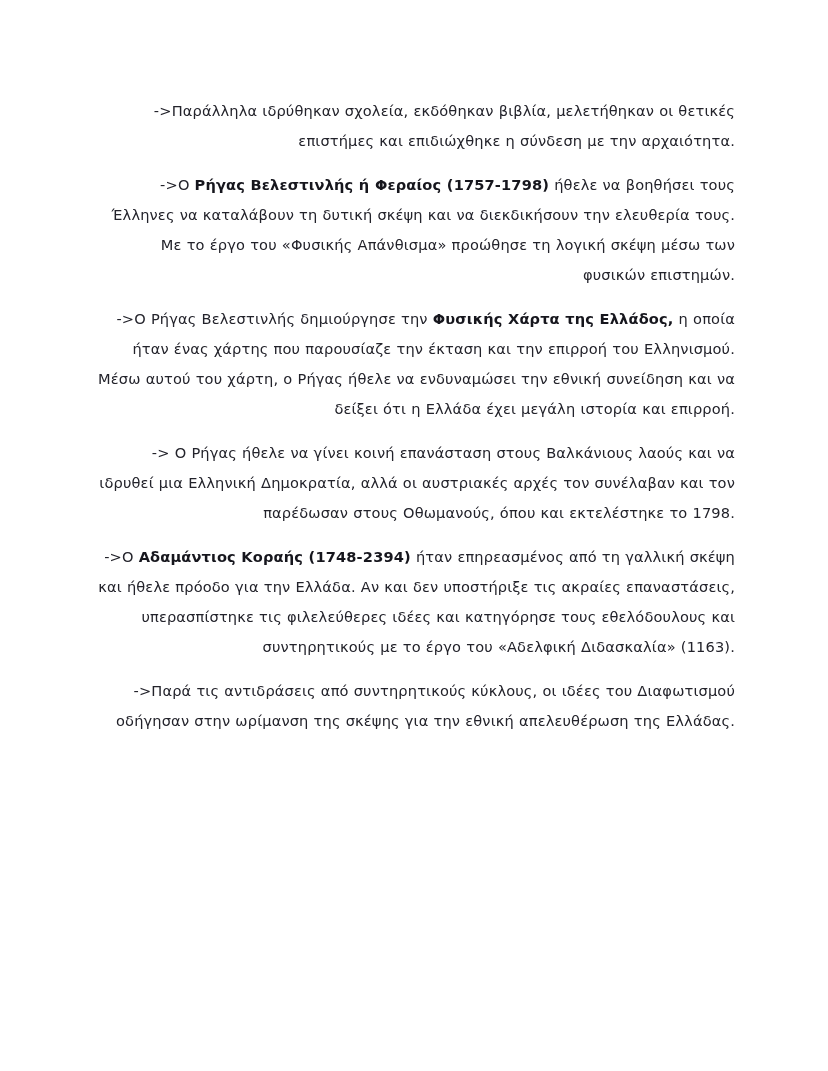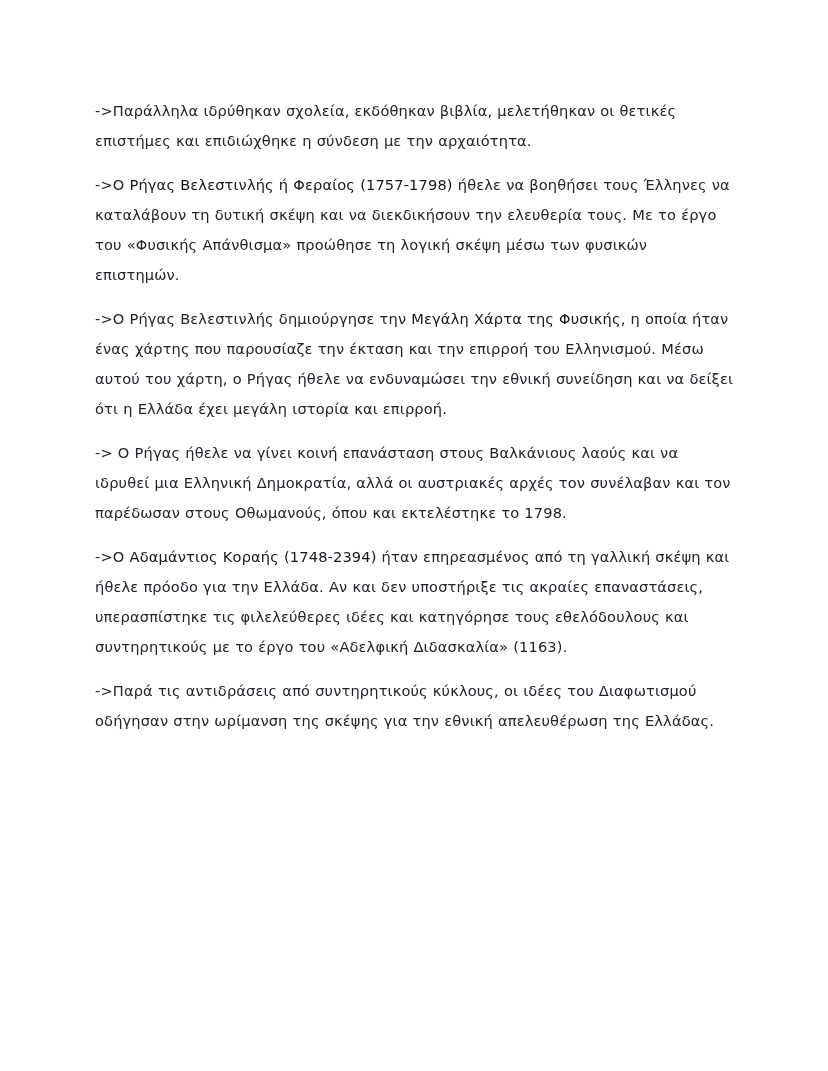--- a/index.html
+++ b/index.html
@@ -25,49 +25,49 @@
   }
   .doc-body {
     width: 640px;
   }
   p.para {
     margin: 0 0 14px 0;
     font-size: 14.6px;
     line-height: 30px;
     letter-spacing: 0.01em;
     color: #23232b;
-    text-align: left;
+    text-align: right;
     word-spacing: 0.02em;
   }
   p.para:last-child {
     margin-bottom: 0;
   }
   .bold {
-    font-weight: 400;
+    font-weight: 700;
     color: #16161d;
   }
   .section-gap {
     height: 54px;
   }
 </style>
 </head>
 <body>
 
 <div class="page">
   <div class="doc-body">
 
     <p class="para">-&gt;Παράλληλα ιδρύθηκαν σχολεία, εκδόθηκαν βιβλία, μελετήθηκαν οι θετικές επιστήμες και επιδιώχθηκε η σύνδεση με την αρχαιότητα.</p>
 
     <p class="para">
       <span>-&gt;Ο </span><span class="bold">Ρήγας Βελεστινλής ή Φεραίος (1757-1798)</span><span> ήθελε να βοηθήσει τους Έλληνες να καταλάβουν τη δυτική σκέψη και να διεκδικήσουν την ελευθερία τους. Με το έργο του «Φυσικής Απάνθισμα» προώθησε τη λογική σκέψη μέσω των φυσικών επιστημών.</span>
     </p>
 
 
     <p class="para">
-      <span>-&gt;Ο Ρήγας Βελεστινλής δημιούργησε την </span><span class="bold">Μεγάλη Χάρτα της Φυσικής,</span><span> η οποία ήταν ένας χάρτης που παρουσίαζε την έκταση και την επιρροή του Ελληνισμού. Μέσω αυτού του χάρτη, ο Ρήγας ήθελε να ενδυναμώσει την εθνική συνείδηση και να δείξει ότι η Ελλάδα έχει μεγάλη ιστορία και επιρροή.</span>
+      <span>-&gt;Ο Ρήγας Βελεστινλής δημιούργησε την </span><span class="bold">Φυσικής Χάρτα της Ελλάδος,</span><span> η οποία ήταν ένας χάρτης που παρουσίαζε την έκταση και την επιρροή του Ελληνισμού. Μέσω αυτού του χάρτη, ο Ρήγας ήθελε να ενδυναμώσει την εθνική συνείδηση και να δείξει ότι η Ελλάδα έχει μεγάλη ιστορία και επιρροή.</span>
     </p>
 
     <p class="para">-&gt; Ο Ρήγας ήθελε να γίνει κοινή επανάσταση στους Βαλκάνιους λαούς και να ιδρυθεί μια Ελληνική Δημοκρατία, αλλά οι αυστριακές αρχές τον συνέλαβαν και τον παρέδωσαν στους Οθωμανούς, όπου και εκτελέστηκε το 1798.</p>
 
     <p class="para">
       <span>-&gt;Ο </span><span class="bold">Αδαμάντιος Κοραής (1748-2394)</span><span> ήταν επηρεασμένος από τη γαλλική σκέψη και ήθελε πρόοδο για την Ελλάδα. Αν και δεν υποστήριξε τις ακραίες επαναστάσεις, υπερασπίστηκε τις φιλελεύθερες ιδέες και κατηγόρησε τους εθελόδουλους και συντηρητικούς με το έργο του «Αδελφική Διδασκαλία» (1163).</span>
     </p>
 
 
     <p class="para">-&gt;Παρά τις αντιδράσεις από συντηρητικούς κύκλους, οι ιδέες του Διαφωτισμού οδήγησαν στην ωρίμανση της σκέψης για την εθνική απελευθέρωση της Ελλάδας.</p>

